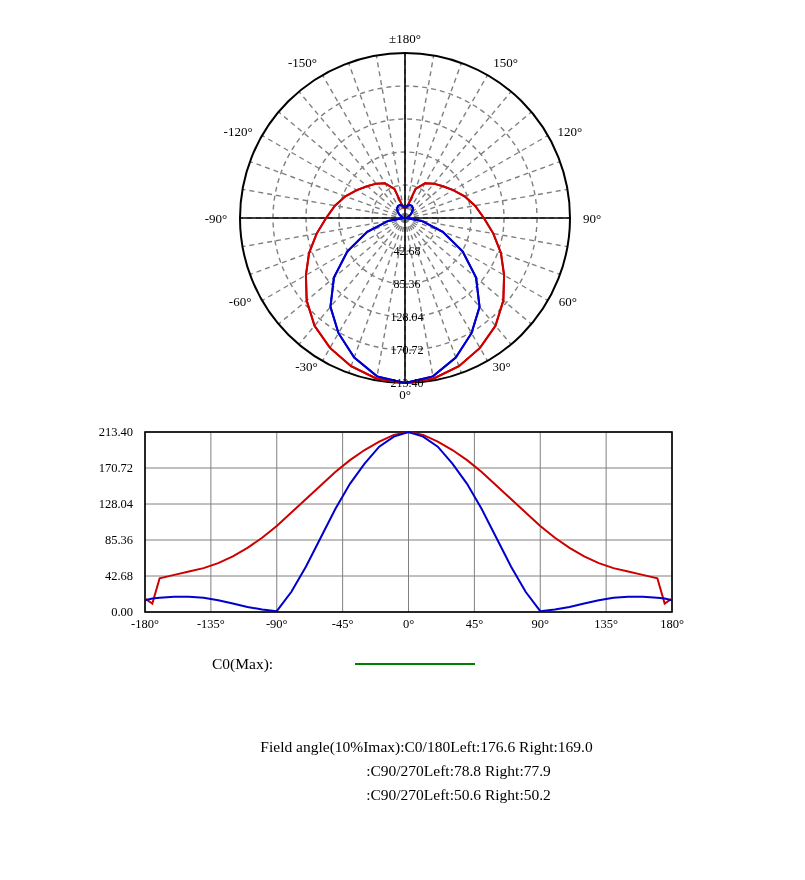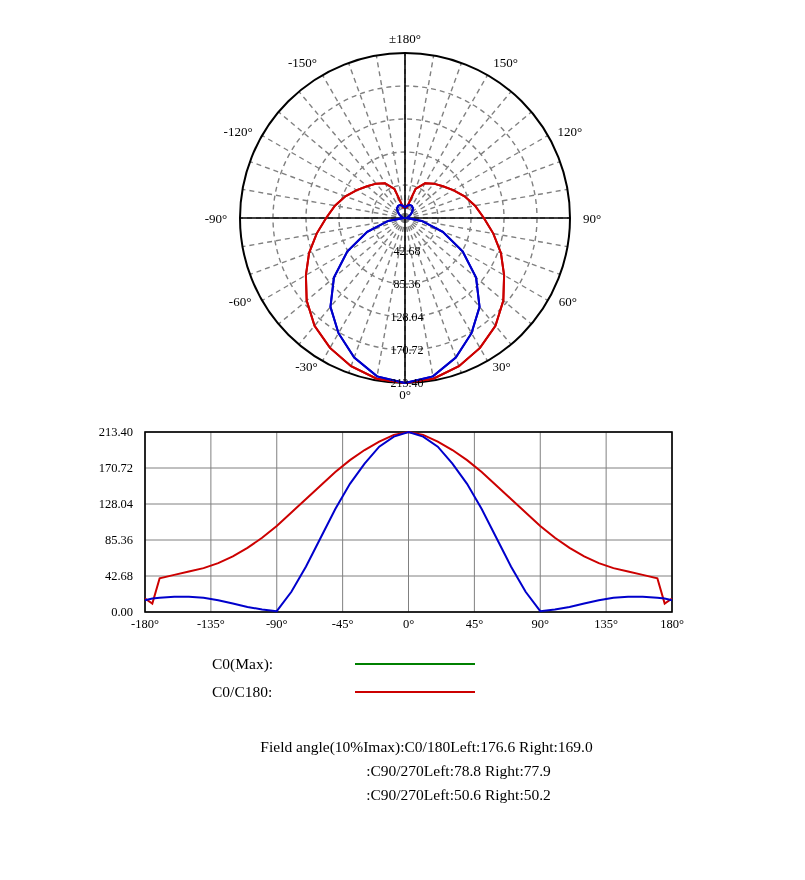--- a/index.html
+++ b/index.html
@@ -212,24 +212,20 @@
         <text x="133" y="16" font-size="12.5" fill="#000" text-anchor="end">213.40</text>
       </g>
   </svg>
 
   <div id="legend-block">
     <div class="legend-rows" id="legend-rows">
         <div class="legend-row">
           <div class="legend-label">C0(Max):</div>
           <div class="legend-swatch" style="border-top-color: rgb(0, 128, 0);"></div>
         </div>
-        <div class="legend-row">
-          <div class="legend-label">C0/C180:</div>
-          <div class="legend-swatch" style="border-top-color: rgb(204, 0, 0);"></div>
-        </div>
       </div>
     <div class="info-lines" id="info-lines">
         <div class="info-line">Field angle(10%Imax):C0/180Left:176.6 Right:169.0</div>
         <div class="info-line indent">:C90/270Left:78.8 Right:77.9</div>
         <div class="info-line indent">:C90/270Left:50.6 Right:50.2</div>
       </div>
   </div>
 
 </div>
 

